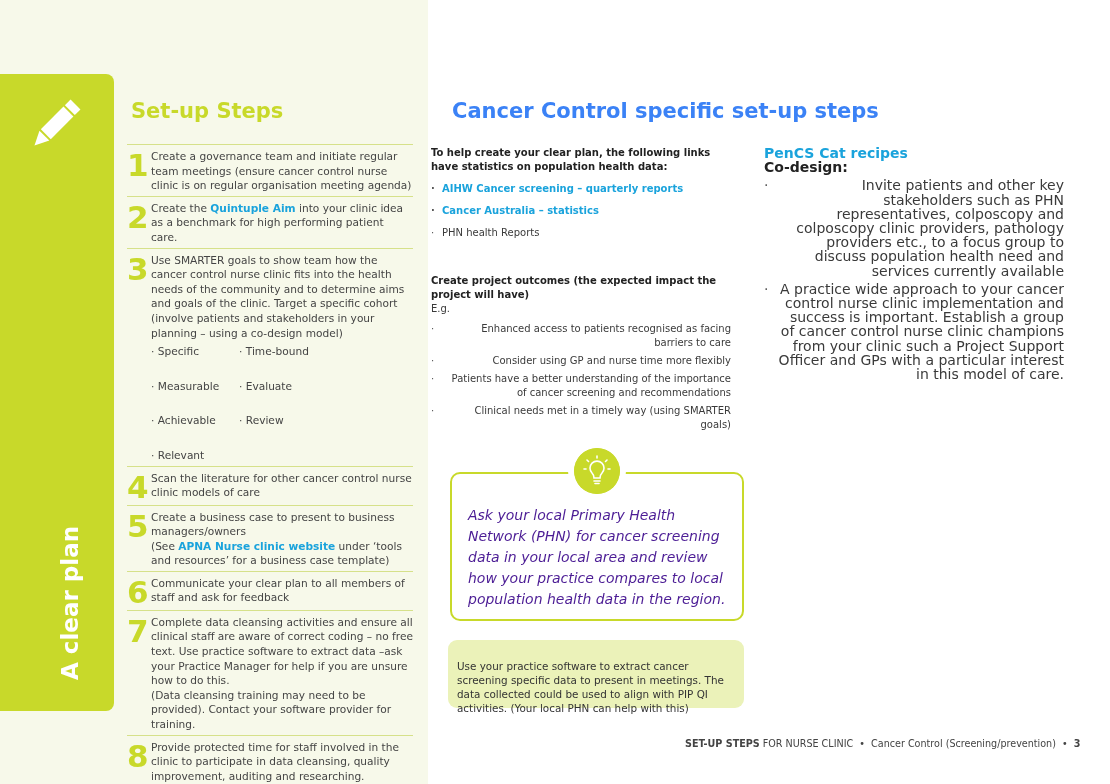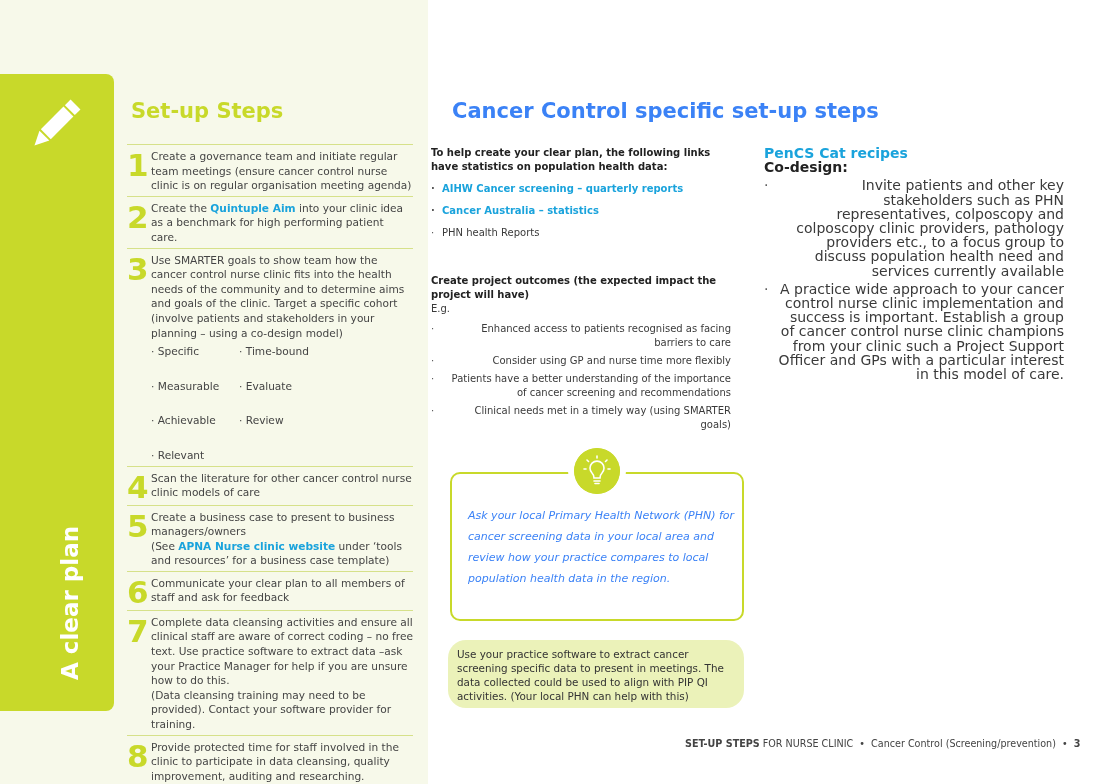--- a/index.html
+++ b/index.html
@@ -29,23 +29,23 @@
   ul.b { list-style: none; }
   ul.b li { position: relative; padding-left: 11px; }
   ul.b li::before { content: "·"; position: absolute; left: 0; top: 0; color: #555; }
   .links li { margin-top: 8px; }
   .outs li { margin-top: 4px; text-align: right; }
 
   .col3 { position: absolute; left: 764px; top: 146px; width: 300px; font-size: 14px; line-height: 14.2px; }
 
   .tip { position: absolute; left: 450px; top: 472px; width: 294px; height: 149px; border: 2px solid #c8d92a; border-radius: 10px; }
   .bulb { position: absolute; left: 574px; top: 448px; width: 46px; height: 46px; border-radius: 50%; background: #c8d92a; box-shadow: 0 0 0 6px #ffffff; }
-  .tip-text { position: absolute; left: 468px; top: 505px; width: 270px; font-style: italic; color: #3b82f6; font-size: 11px; line-height: 21px; }
+  .tip-text { position: absolute; left: 468px; top: 505px; width: 270px; font-style: italic; color: #4c1d95; font-size: 14px; line-height: 21px; }
 
-  .note { position: absolute; left: 448px; top: 640px; width: 296px; height: 68px; background: #ebf2b9; border-radius: 18px; padding: 7px 9px; font-size: 10.4px; line-height: 14px; color: #333; }
+  .note { position: absolute; left: 448px; top: 640px; width: 296px; height: 68px; background: #ebf2b9; border-radius: 9px; padding: 19px 9px; font-size: 10.4px; line-height: 14px; color: #333; }
 
   .footer { position: absolute; left: 685px; top: 738px; font-size: 9.6px; color: #444; white-space: nowrap; }
 </style>
 </head>
 <body>
 
 <div class="left-bg"></div>
 
 <div class="tab"></div>
 <svg class="pencil" viewBox="0 0 58 58">

